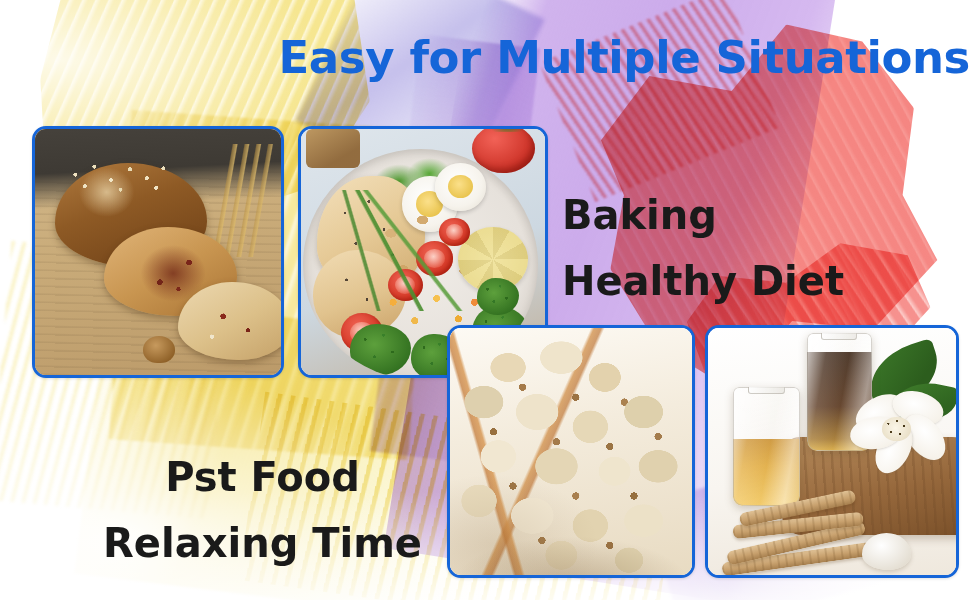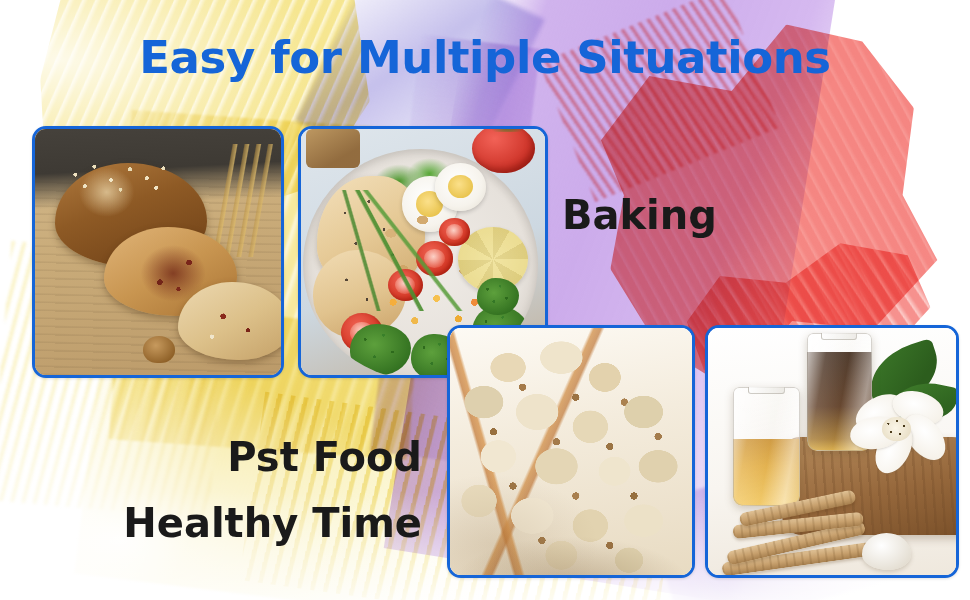--- a/index.html
+++ b/index.html
@@ -189,39 +189,39 @@
       radial-gradient(ellipse 340px 170px at 60px 60px, rgba(255,255,255,0.80), rgba(255,255,255,0) 76%),
       linear-gradient(to bottom, rgba(255,255,255,0) 82%, rgba(255,255,255,0.86) 100%);
     pointer-events: none;
   }
 
   
   .headline {
     position: absolute;
     left: 0; right: 0;
     top: 34px;
-    text-align: center;
+    text-align: right;
     font-size: 45px;
     font-weight: bold;
     letter-spacing: -0.4px;
     line-height: 1.05;
     white-space: nowrap;
   }
 
   
   .caption {
     position: absolute;
     font-size: 40px;
     font-weight: 600;
     line-height: 1.65;
     white-space: nowrap;
   }
   .caption .line { display: block; }
   #caption-baking  { left: 562px; top: 182px; text-align: left; }
-  #caption-petfood { right: 548px; top: 424px; text-align: right; }
+  #caption-petfood { right: 548px; top: 444px; text-align: center; }
 
   
   .panel {
     position: absolute;
     border: 3px solid #1565d8;
     border-radius: 14px;
     overflow: hidden;
     background: #f2efe9;
     box-shadow: 0 1px 3px rgba(0,0,0,0.12);
   }
@@ -663,25 +663,26 @@
         <div class="broccoli br-b"></div>
         <div class="broccoli br-c"></div>
         <div class="broccoli br-d"></div>
         <div class="herbs"></div>
       </div>
     </div>
   </div>
 
   <div class="caption" id="caption-baking" style="color: rgb(26, 26, 26);">
     <span class="line">Baking</span>
+    <span class="line">Healthy Diet</span>
   </div>
 
   <div class="caption" id="caption-petfood" style="color: rgb(26, 26, 26);">
     <span class="line">Pst Food</span>
-    <span class="line">Healthy Time</span>
+    <span class="line">Relaxing Time</span>
   </div>
 
   <div class="panel" id="panel-petfood" style="border-color: rgb(21, 101, 216);">
     <div class="photo ph-pet">
       <div class="pet-pile"></div>
       <div class="pet-shadow"></div>
     </div>
   </div>
 
   <div class="panel" id="panel-oils" style="border-color: rgb(21, 101, 216);">

